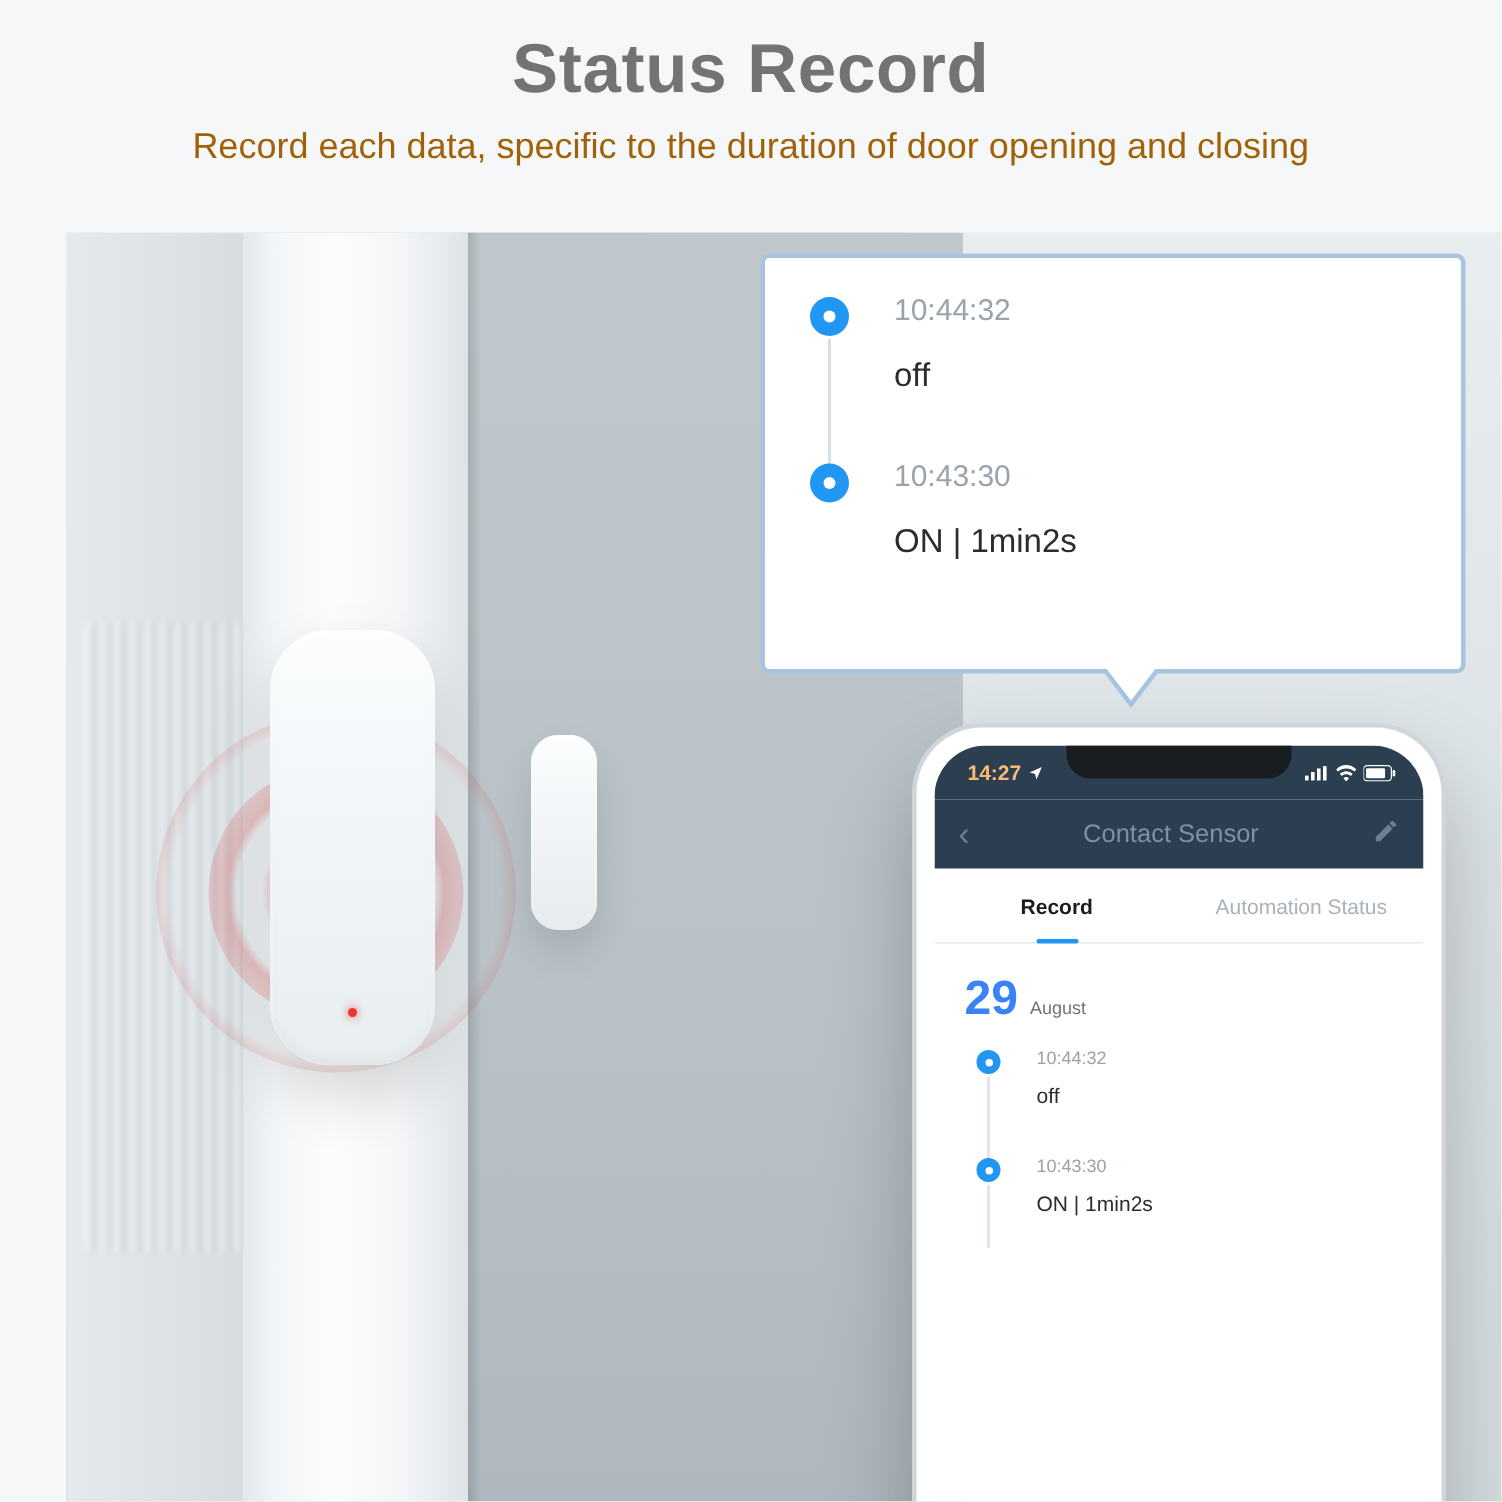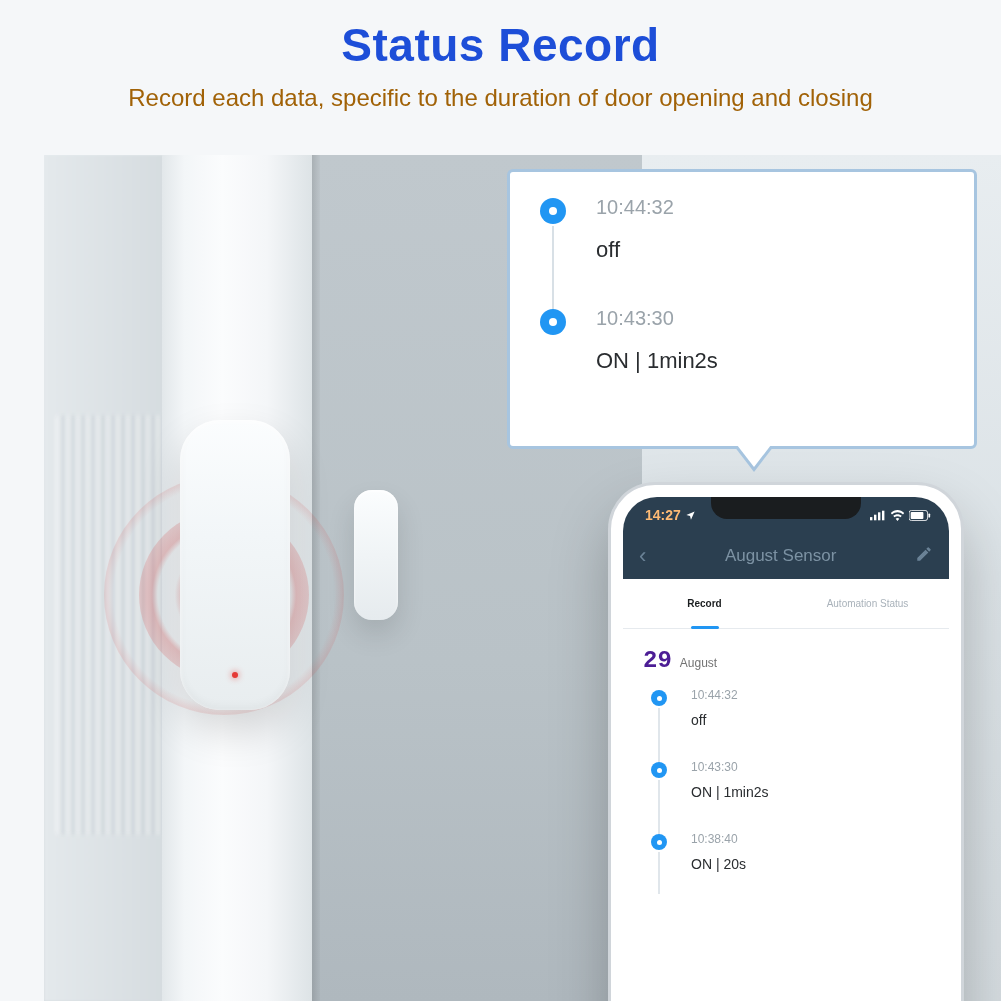--- a/index.html
+++ b/index.html
@@ -12,21 +12,21 @@
     overflow: hidden;
   }
   .header {
     text-align: center;
     padding-top: 18px;
     padding-bottom: 30px;
   }
   .title {
     font-size: 46px;
     font-weight: 700;
-    color: #1d4ed8;
+    color: #737373;
     letter-spacing: 0.5px;
   }
   .subtitle {
     font-size: 24px;
     color: #a16207;
     margin-top: 12px;
     font-weight: 400;
   }
   .scene {
     position: absolute;
@@ -259,21 +259,21 @@
   .tabs {
     display: flex;
     height: 50px;
     border-bottom: 1px solid #e6eaee;
   }
   .tab {
     flex: 1;
     display: flex;
     align-items: center;
     justify-content: center;
-    font-size: 10px;
+    font-size: 14px;
     color: #a9b2ba;
     position: relative;
   }
   .tab.active { color: #1a1d1f; font-weight: 700; }
   .tab.active::after {
     content: "";
     position: absolute;
     bottom: -1px;
     left: 50%;
     transform: translateX(-50%);
@@ -281,21 +281,21 @@
     height: 3px;
     background: #2196f3;
     border-radius: 2px;
   }
   .date-row {
     padding: 18px 20px 6px;
     display: flex;
     align-items: baseline;
     gap: 8px;
   }
-  .date-big { font-size: 24px; font-weight: 800; color: #4c1d95; font-family: Liberation Mono, monospace; }
+  .date-big { font-size: 32px; font-weight: 800; color: #3b82f6; }
   .date-month { font-size: 12px; color: #737373; }
   .ph-list {
     padding: 8px 20px 0 28px;
   }
   .ph-item {
     position: relative;
     padding-left: 40px;
     padding-bottom: 32px;
   }
   .ph-dot {
@@ -404,21 +404,21 @@
             </svg>
           <svg width="22" height="11" viewBox="0 0 26 12">
               <rect x="0" y="0" width="22" height="12" rx="3" fill="none" stroke="#fff" stroke-width="1"></rect>
               <rect x="2" y="2" width="15" height="8" rx="1" fill="#fff"></rect>
               <rect x="23" y="3.5" width="2" height="5" rx="1" fill="#fff"></rect>
             </svg>
         </div>
       </div>
       <div class="appbar">
         <span class="back">‹</span>
-        <span>August Sensor</span>
+        <span>Contact Sensor</span>
         <span class="edit">
           <svg viewBox="0 0 24 24" fill="#6a8296">
               <path d="M3 17.25V21h3.75L17.81 9.94l-3.75-3.75L3 17.25zM20.71 7.04a1 1 0 0 0 0-1.41l-2.34-2.34a1 1 0 0 0-1.41 0l-1.83 1.83 3.75 3.75 1.83-1.83z"></path>
             </svg>
         </span>
       </div>
       <div class="tabs">
         <div class="tab active">Record</div>
         <div class="tab">Automation Status</div>
       </div>
@@ -432,22 +432,16 @@
           <div class="ph-line"></div>
           <div class="ph-time">10:44:32</div>
           <div class="ph-status">off</div>
         </div>
         <div class="ph-item">
           <div class="ph-dot"></div>
           <div class="ph-line"></div>
           <div class="ph-time">10:43:30</div>
           <div class="ph-status">ON  | 1min2s</div>
         </div>
-        <div class="ph-item">
-          <div class="ph-dot"></div>
-          <div class="ph-line"></div>
-          <div class="ph-time">10:38:40</div>
-          <div class="ph-status">ON  | 20s</div>
-        </div>
       </div>
     </div>
   </div>
 </div>
 
 </body></html>

